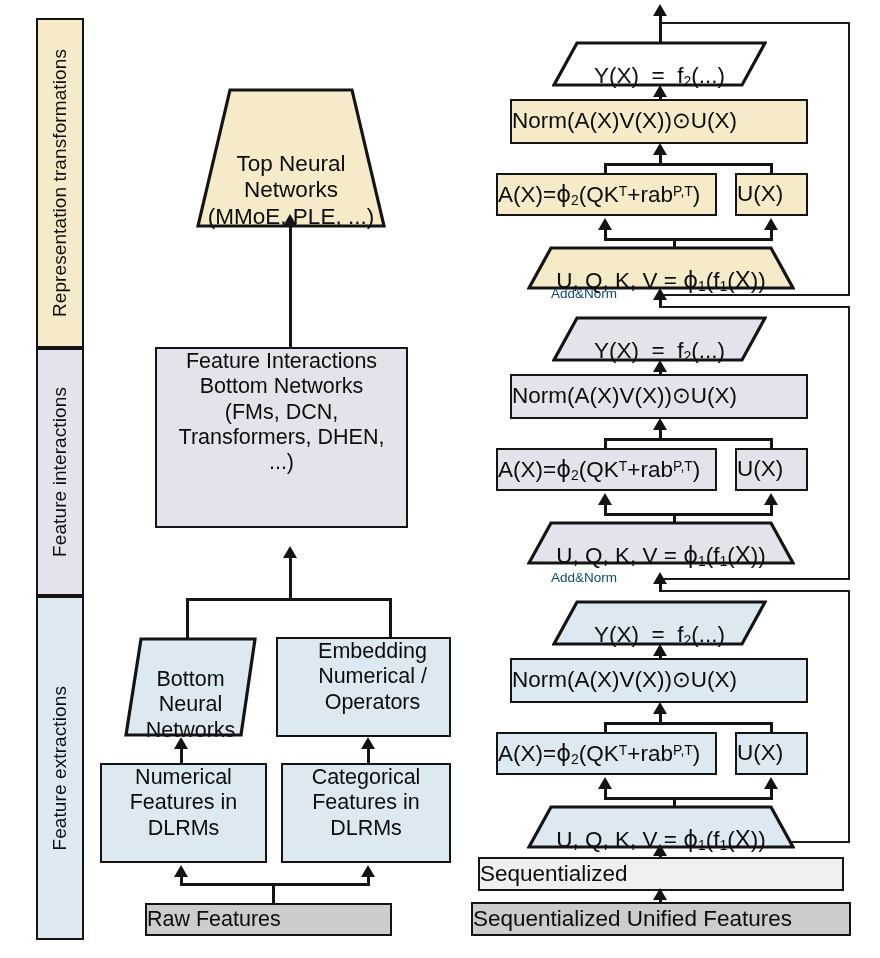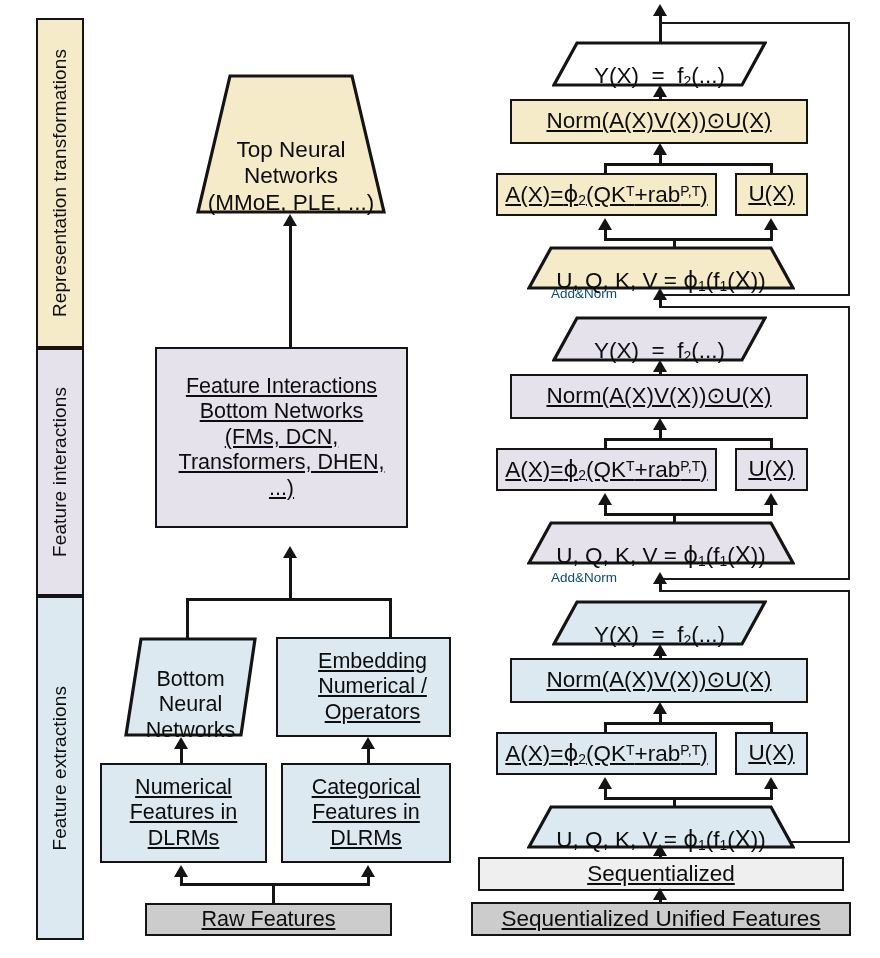--- a/index.html
+++ b/index.html
@@ -18,25 +18,24 @@
     color: #0d0d0d;
   }
 
   
   .box {
     position: absolute;
     box-sizing: border-box;
     border: 2.5px solid #141414;
     display: flex;
     align-items: center;
-    justify-content: center;
+    justify-content: flex-start;
     text-align: center;
     line-height: 1.18;
     color: #0d0d0d;
-    text-decoration: underline;
   }
   .trap {
     position: absolute;
     box-sizing: border-box;
     display: flex;
     align-items: center;
     justify-content: center;
     text-align: center;
     line-height: 1.18;
     color: #0d0d0d;
@@ -113,21 +112,21 @@
   <div class="rail" style="left:36px; top:18px; width:48px; height:330px; background:#F5EBC8;">
     <span>Representation transformations</span>
   </div>
   <div class="rail" style="left:36px; top:348px; width:48px; height:248px; background:#E6E2EC;">
     <span>Feature interactions</span>
   </div>
   <div class="rail" style="left:36px; top:596px; width:48px; height:344px; background:#DCE9F1;">
     <span>Feature extractions</span>
   </div>
 
-  <div class="trap" style="left:196px; top:74px; width:190px; height:181px;">
+  <div class="trap" style="left:196px; top:88px; width:190px; height:181px;">
     <svg class="tshape" viewBox="0 0 190 140" preserveAspectRatio="none">
       <polygon points="34,2 156,2 188,138 2,138" fill="#F5EBC8" stroke="#141414" stroke-width="3.2"></polygon>
     </svg>
     <div class="tlabel f22">
       <div>Top Neural</div>
       <div>Networks</div>
       <div>(MMoE, PLE, ...)</div>
     </div>
   </div>
 

